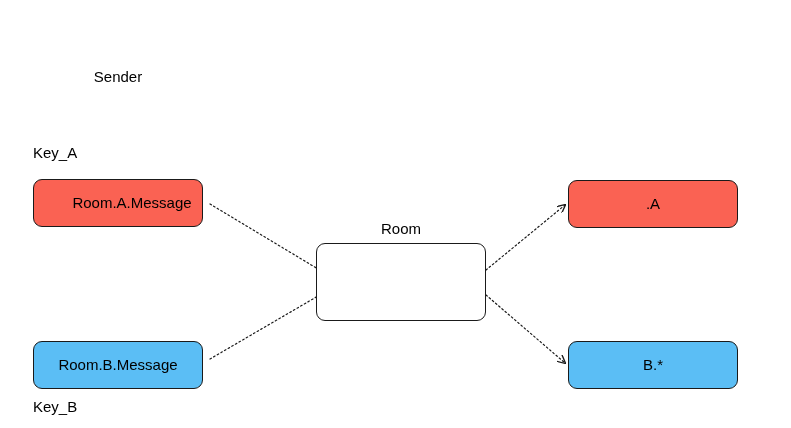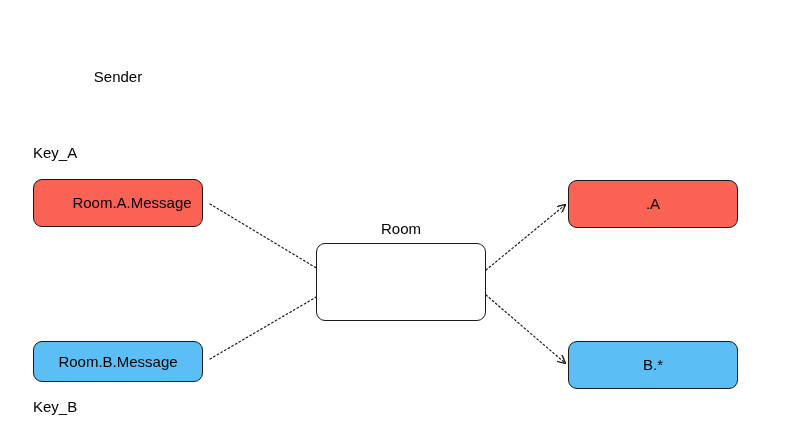--- a/index.html
+++ b/index.html
@@ -53,21 +53,21 @@
     font-size: 15px;
     color: #000000;
     line-height: 18px;
     white-space: nowrap;
   }
   .node.red   { background: #FA6253; }
   .node.blue  { background: #5BBEF5; }
   .node.plain { background: #ffffff; }
 
   #node-sender-a   { left: 33px;  top: 155px; width: 170px; height: 48px; padding-left: 28px; }
-  #node-sender-b   { left: 33px;  top: 317px; width: 170px; height: 41px; }
+  #node-sender-b   { left: 33px;  top: 317px; width: 170px; height: 48px; }
   #node-topic      { left: 316px; top: 219px; width: 170px; height: 78px; }
   #node-consumer-a { left: 568px; top: 156px; width: 170px; height: 48px; }
   #node-consumer-b { left: 568px; top: 317px; width: 170px; height: 48px; }
 
   #title-sender   { left: 33px;  top: 44px;  width: 170px; }
   #title-consumer { left: 568px; top: 43px;  width: 170px; }
   #title-topic    { left: 316px; top: 196px; width: 170px; }
 
   #key-a { left: 33px; top: 120px; width: 170px; }
   #key-b { left: 33px; top: 374px; width: 170px; }

